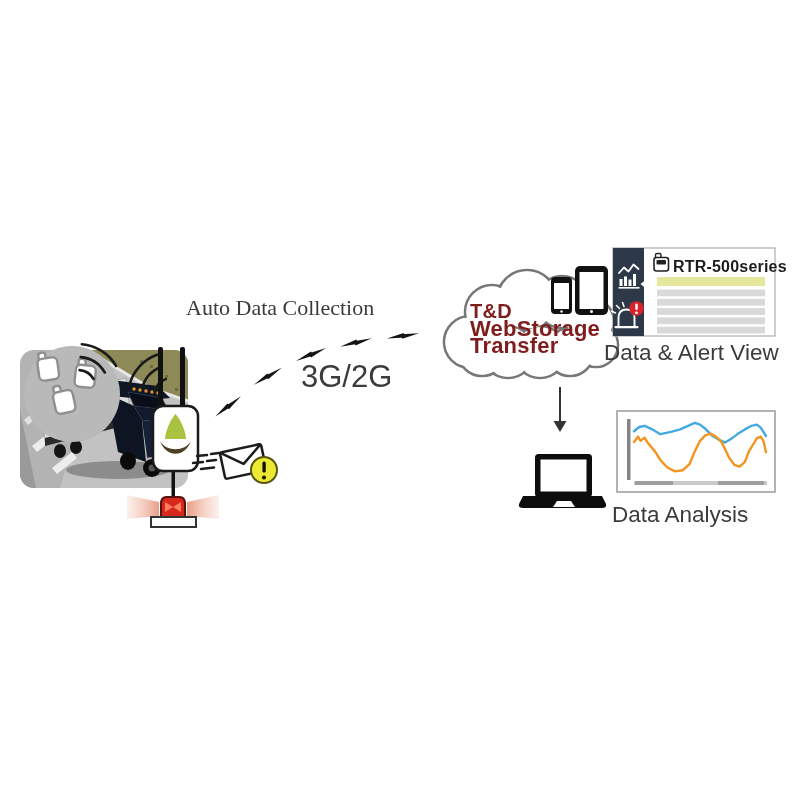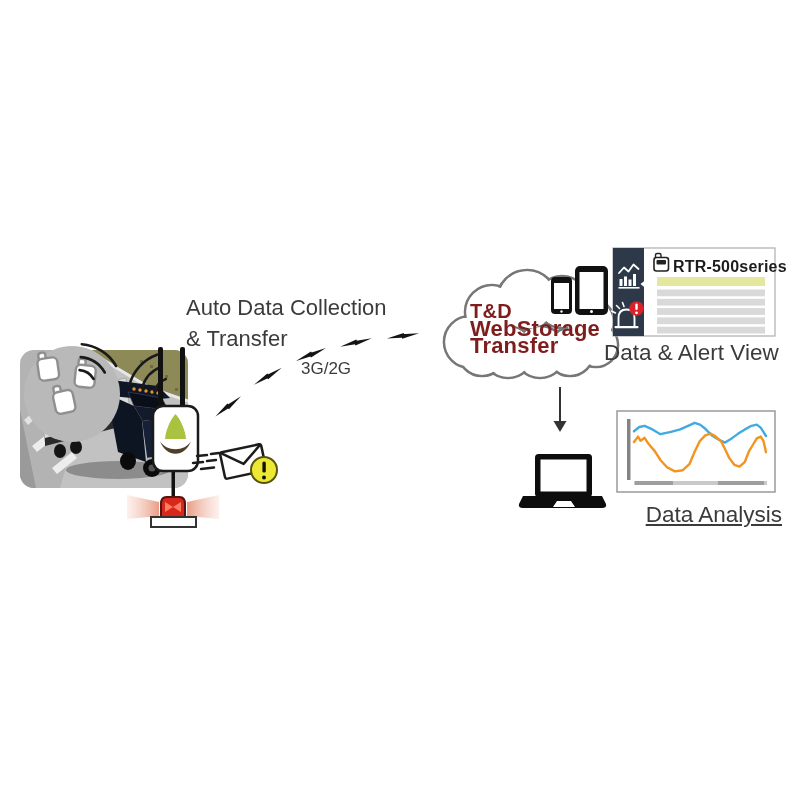--- a/index.html
+++ b/index.html
@@ -1,27 +1,27 @@
 <!DOCTYPE html>
 <html style="--accent-navy: #2d3948; --row-highlight: #e4e79d; --row-gray: #d9d9d9; --line-blue: #41aae1; --line-orange: #f3941e; --logo-lime: #a9c23f; --logo-brown: #4f3f25; --alert-red: #d8232a; --siren-red: #d6281c; --beam-pink: #f0b0a0; --envelope-yellow: #ece834; --text-dark: #3b3b3b;"><head>
 <meta charset="utf-8">
 <style>
   html,body{margin:0;padding:0;background:#ffffff;}
   #stage{position:relative;width:800px;height:800px;background:#fff;overflow:hidden;
          font-family:"Liberation Sans", sans-serif;}
   #diagram{position:absolute;left:0;top:0;}
   .txt{position:absolute;color:#3b3b3b;white-space:nowrap;}
-  .t-collection{left:186px;top:292px;font-size:22px;line-height:31px;}
-  .t-3g{left:301px;top:359px;font-size:17px;}
+  .t-collection{left:186px;top:292px;font-size:22px;line-height:31px;font-family:Liberation Serif, serif;}
+  .t-3g{left:301px;top:359px;font-size:31px;}
   .t-cloud{left:470px;top:302px;color:#7f1d1d;font-weight:800;}
   .t-cloud .l1{font-size:20px;line-height:19px;letter-spacing:.3px;}
   .t-cloud .l2,.t-cloud .l3{font-size:22px;line-height:16.5px;letter-spacing:.2px;}
   .t-rtr{left:673px;top:258px;font-size:16px;font-weight:700;color:#1c1c1c;letter-spacing:.2px;}
   .t-alertview{left:604px;top:340px;width:184px;text-align:left;font-size:22.5px;}
-  .t-analysis{left:612px;top:502px;width:170px;text-align:right;font-size:22.5px;text-decoration:underline;}
+  .t-analysis{left:612px;top:502px;width:170px;text-align:left;font-size:22.5px;}
 </style>
 </head>
 <body>
 
 <div id="stage">
 
 <svg id="diagram" width="800" height="800" viewBox="0 0 800 800">
   <defs>
     <clipPath id="photoClip">
           <rect x="20" y="350" width="168" height="138" rx="14"></rect>
@@ -245,21 +245,20 @@
     </g>
     <g id="chart-lines">
           <polyline points="634.0,431.2 639.3,427.0 644.6,425.8 651.2,428.8 660.4,434.2 671.0,431.8 680.2,429.4 688.1,425.8 694.7,422.8 700.0,424.6 705.3,428.8 711.9,435.4 718.5,439.6 725.1,442.6 731.7,438.4 738.3,433.6 744.9,429.4 751.5,425.8 756.8,424.6 760.7,427.6 766.0,436.0" fill="none" stroke="#41aae1" stroke-width="2.4" stroke-linejoin="round" stroke-linecap="round"></polyline>
           <polyline points="634.0,442.0 638.0,436.6 640.6,440.8 644.6,437.8 648.5,443.8 655.1,451.6 660.4,460.0 667.0,467.2 674.9,471.4 682.8,470.2 689.4,464.2 694.7,451.6 700.0,440.8 705.3,435.4 710.6,433.6 715.8,436.6 721.1,441.4 725.1,449.2 729.0,457.6 734.3,464.8 739.6,466.6 744.9,461.8 748.8,451.6 752.8,445.0 756.8,438.4 760.7,436.6 763.4,440.8 766.0,452.2" fill="none" stroke="#f3941e" stroke-width="2.4" stroke-linejoin="round" stroke-linecap="round"></polyline>
         </g>
   </g>
 </svg>
 
 <div class="txt t-collection">
   <div>Auto Data Collection</div>
-  <div>&amp; Transfer</div>
 </div>
 <div class="txt t-3g">3G/2G</div>
 <div class="txt t-cloud">
   <div class="l1">T&amp;D</div>
   <div class="l2">WebStorage</div>
   <div class="l3">Transfer</div>
 </div>
 <div class="txt t-rtr">RTR-500series</div>
 <div class="txt t-alertview">Data &amp; Alert View</div>
 <div class="txt t-analysis">Data Analysis</div>

